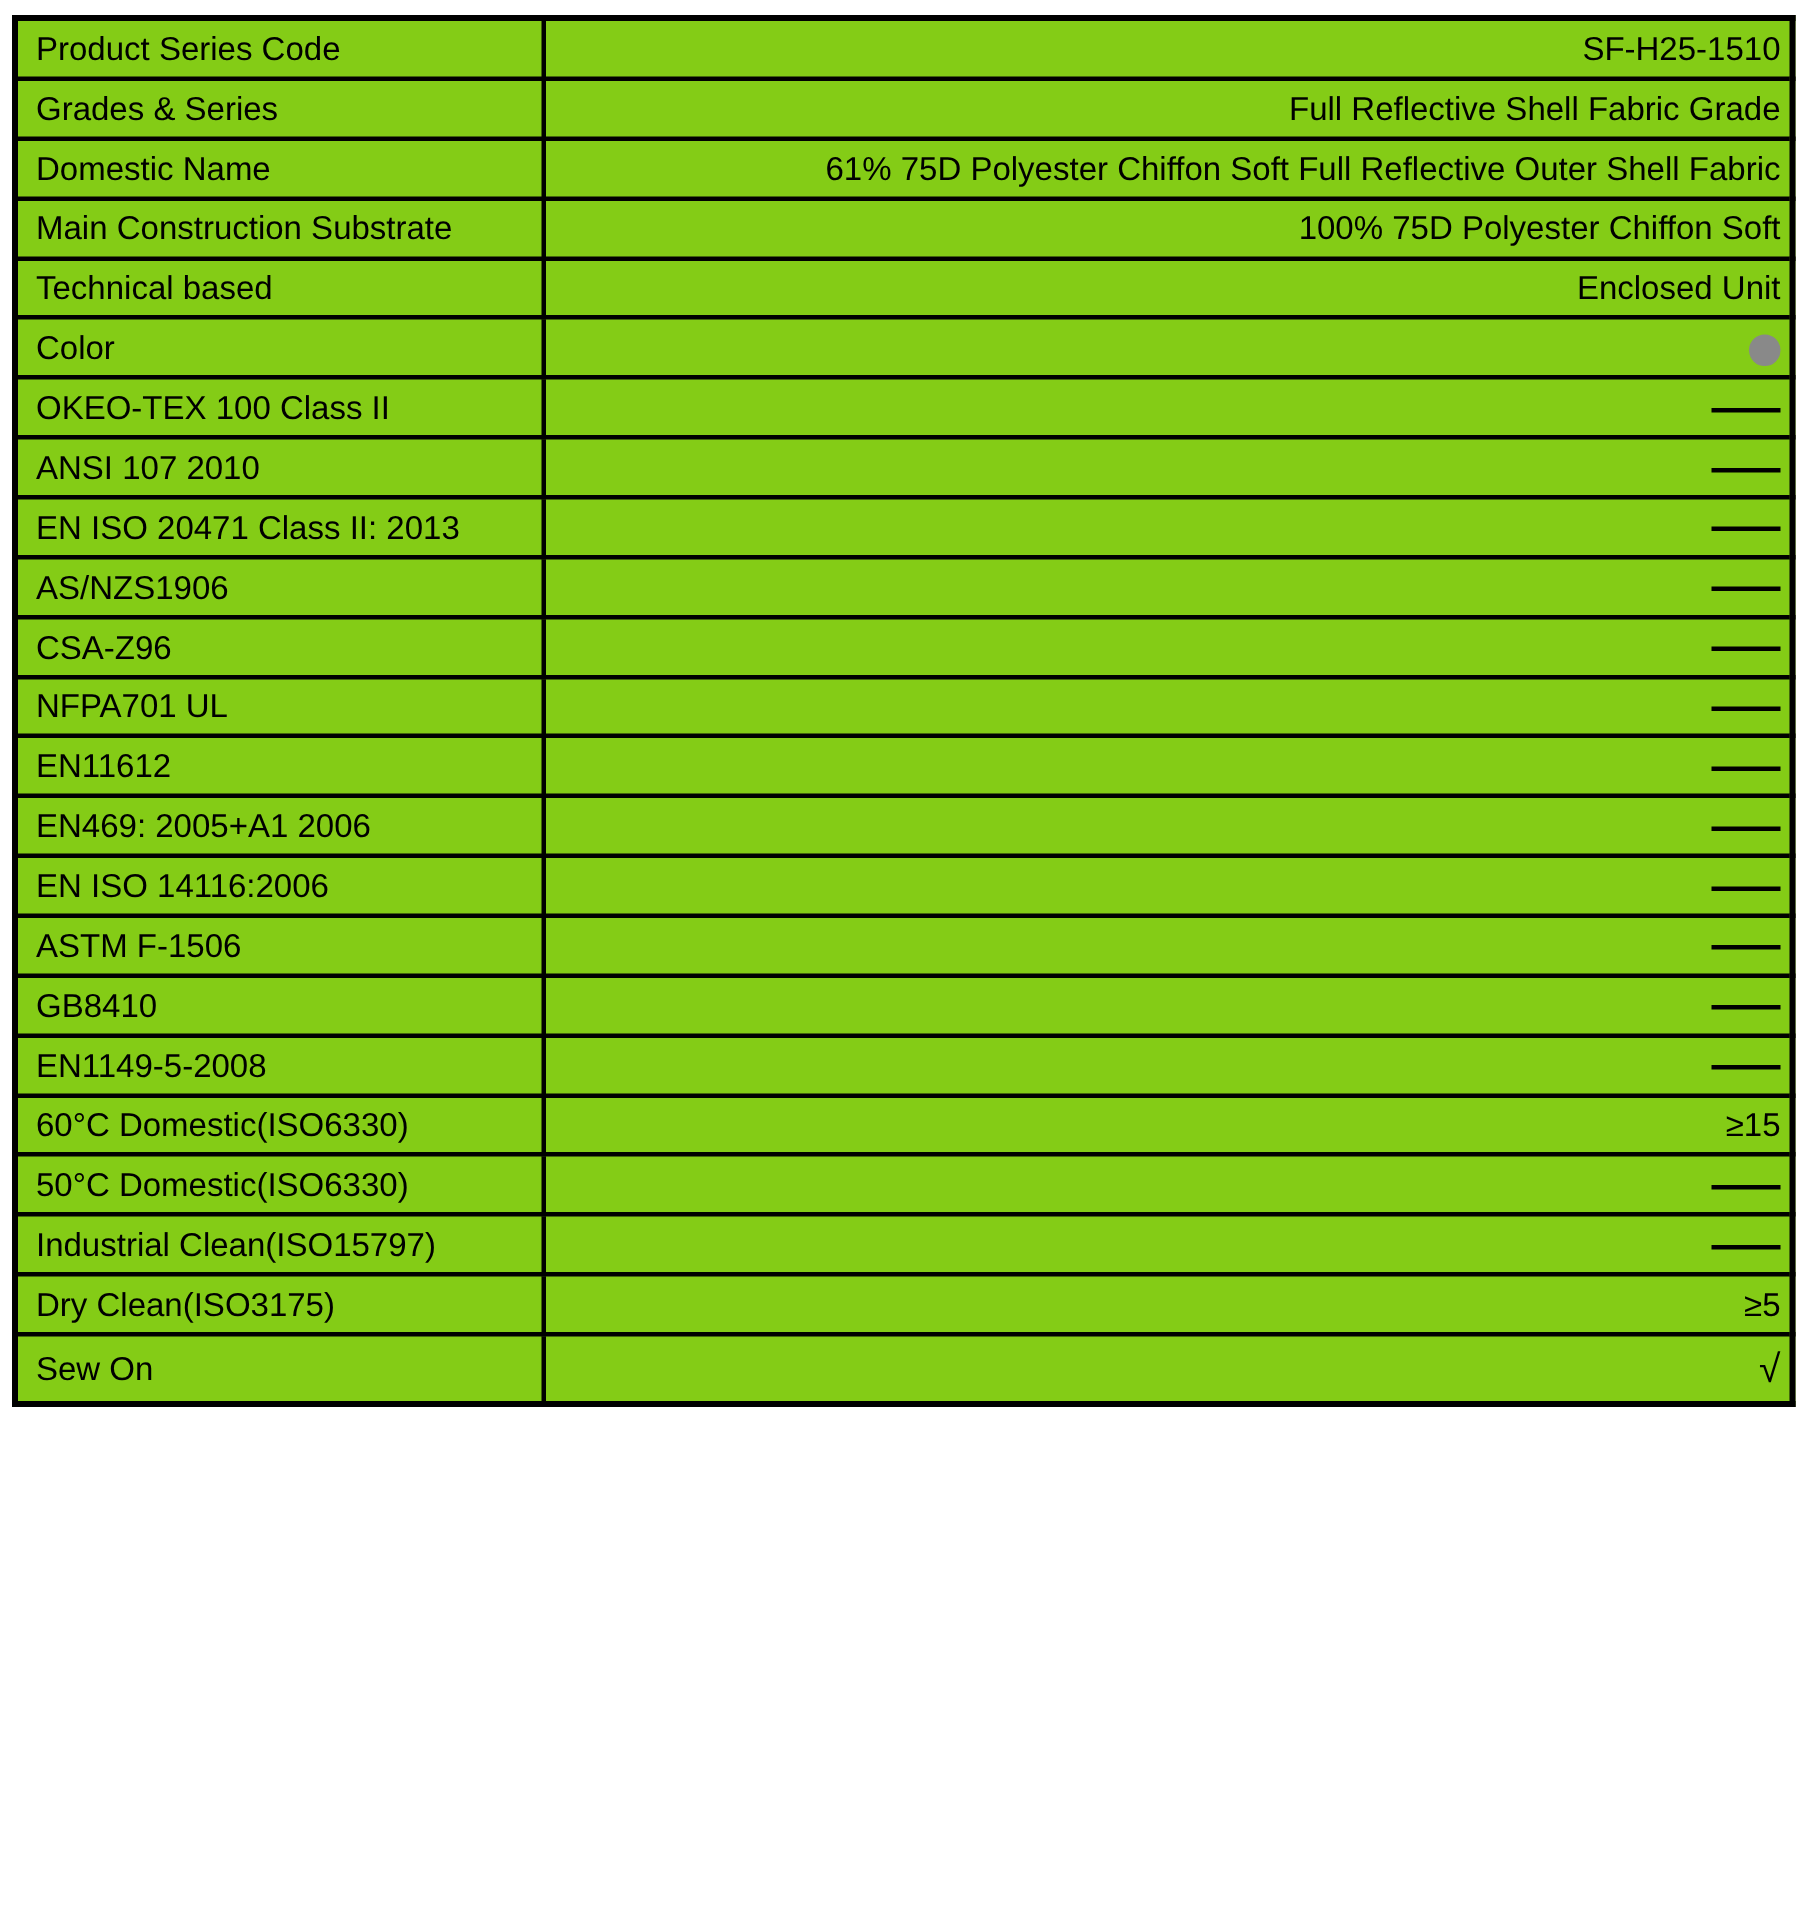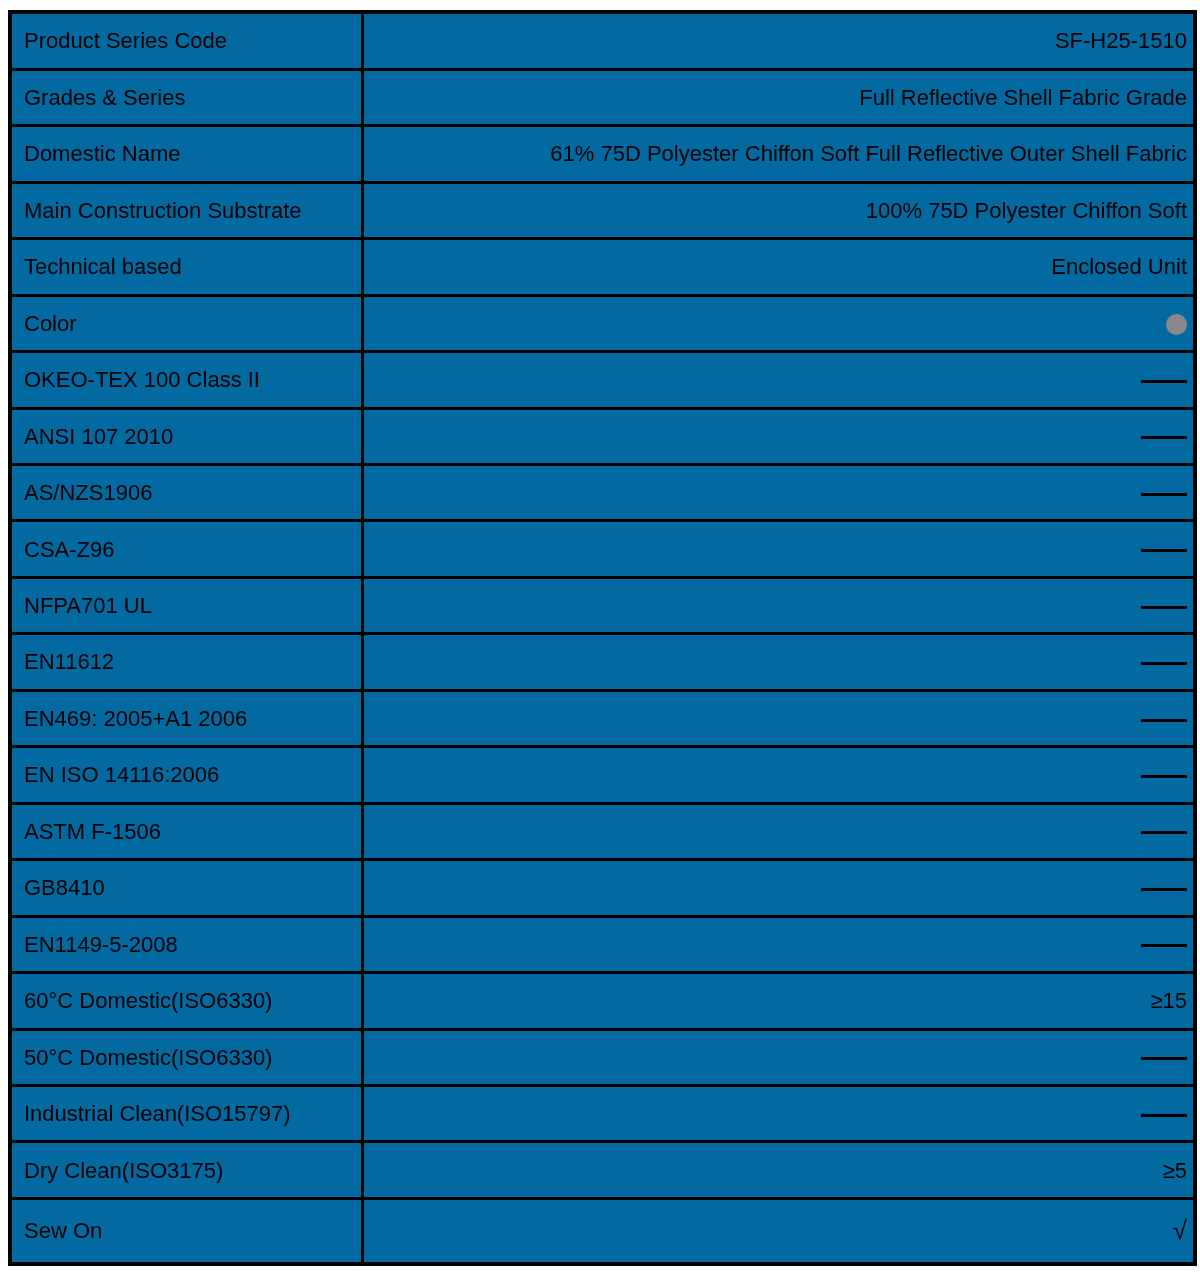--- a/index.html
+++ b/index.html
@@ -12,25 +12,25 @@
     height: 1284px;
     position: relative;
     font-family: "Liberation Sans", sans-serif;
     color: #000000;
   }
   table.spec-table {
     position: absolute;
     left: 8px;
     top: 10px;
     width: 1185px;
-    height: 1256px;
+    height: 928px;
     border-collapse: collapse;
     table-layout: fixed;
     border: 4px solid #000000;
-    background: #0369a1;
+    background: #84cc16;
   }
   table.spec-table td {
     border: 3px solid #000000;
     font-size: 22px;
     line-height: 1.15;
     vertical-align: middle;
     overflow: hidden;
     white-space: nowrap;
   }
   td.label-cell {
@@ -95,20 +95,24 @@
       </tr>
       <tr>
         <td class="label-cell">OKEO-TEX 100 Class II</td>
         <td class="value-cell"><span class="dash"></span></td>
       </tr>
       <tr>
         <td class="label-cell">ANSI 107 2010</td>
         <td class="value-cell"><span class="dash"></span></td>
       </tr>
       <tr>
+        <td class="label-cell">EN ISO 20471 Class II: 2013</td>
+        <td class="value-cell"><span class="dash"></span></td>
+      </tr>
+      <tr>
         <td class="label-cell">AS/NZS1906</td>
         <td class="value-cell"><span class="dash"></span></td>
       </tr>
       <tr>
         <td class="label-cell">CSA-Z96</td>
         <td class="value-cell"><span class="dash"></span></td>
       </tr>
       <tr>
         <td class="label-cell">NFPA701 UL</td>
         <td class="value-cell"><span class="dash"></span></td>

